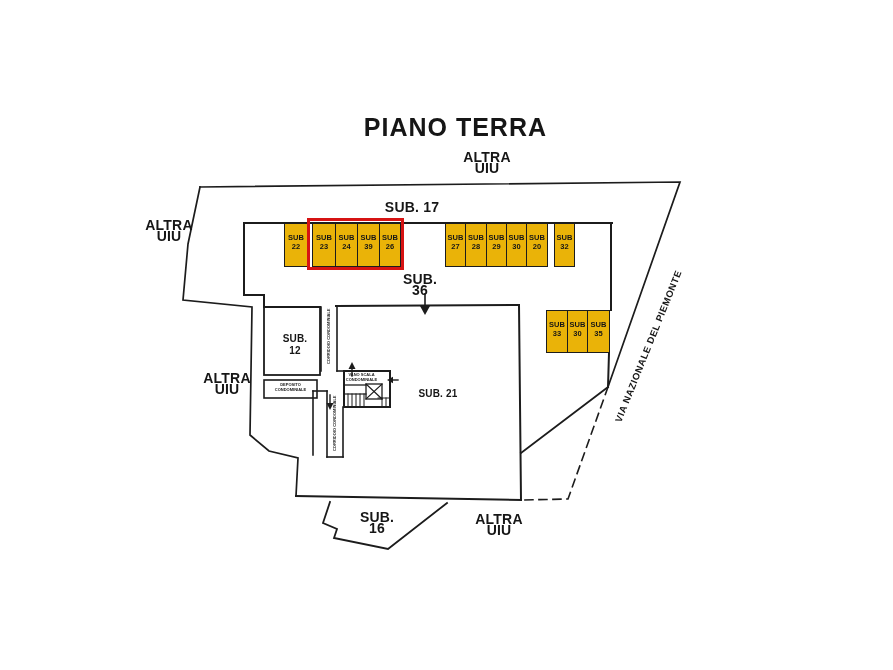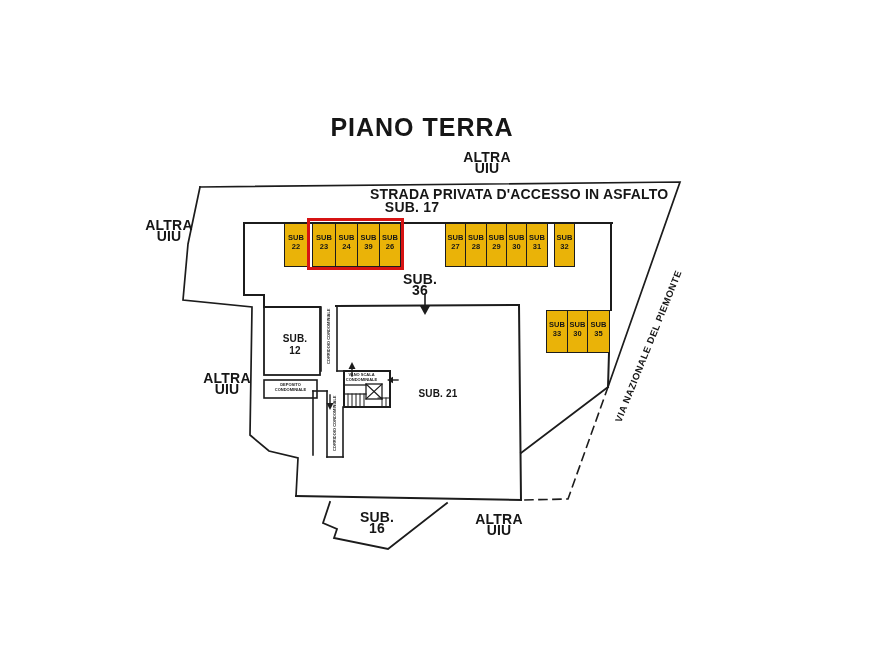--- a/index.html
+++ b/index.html
@@ -116,21 +116,21 @@
   <div class="stall stall-top" style="left:486px;width:21px;">
     <div>SUB</div>
     <div>29</div>
   </div>
   <div class="stall stall-top" style="left:506px;width:21px;">
     <div>SUB</div>
     <div>30</div>
   </div>
   <div class="stall stall-top" style="left:526px;width:22px;">
     <div>SUB</div>
-    <div>31</div>
+    <div>20</div>
   </div>
   <div class="stall stall-top" style="left:554px;width:21px;">
     <div>SUB</div>
     <div>32</div>
   </div>
 
   <div class="redbox"></div>
 
   <div class="stall stall-right" style="left:546px;width:22px;">
     <div>SUB</div>
@@ -138,25 +138,24 @@
   </div>
   <div class="stall stall-right" style="left:567px;width:21px;">
     <div>SUB</div>
     <div>30</div>
   </div>
   <div class="stall stall-right" style="left:587px;width:23px;">
     <div>SUB</div>
     <div>35</div>
   </div>
 
-  <div class="txt title" style="left:297px;top:113px;width:250px;">PIANO TERRA</div>
+  <div class="txt title" style="left:297px;top:113px;width:250px;text-align:right;">PIANO TERRA</div>
 
   <div class="txt lbl9" style="left:462px;top:152px;width:50px;"><span>ALTRA</span><br><span>UIU</span></div>
 
-  <div class="txt lbl9" style="left:370px;top:189px;width:222px;">STRADA PRIVATA D'ACCESSO IN ASFALTO</div>
   <div class="txt lbl9" style="left:382px;top:202px;width:60px;">SUB. 17</div>
 
   <div class="txt lbl9" style="left:139px;top:220px;width:60px;"><span>ALTRA</span><br><span>UIU</span></div>
 
   <div class="txt lbl9" style="left:395px;top:274px;width:50px;"><span>SUB.</span><br><span>36</span></div>
 
   <div class="txt lbl10" style="left:265px;top:333px;width:60px;"><span>SUB.</span><br><span>12</span></div>
 
   <div class="txt lbl9" style="left:197px;top:373px;width:60px;"><span>ALTRA</span><br><span>UIU</span></div>
 

